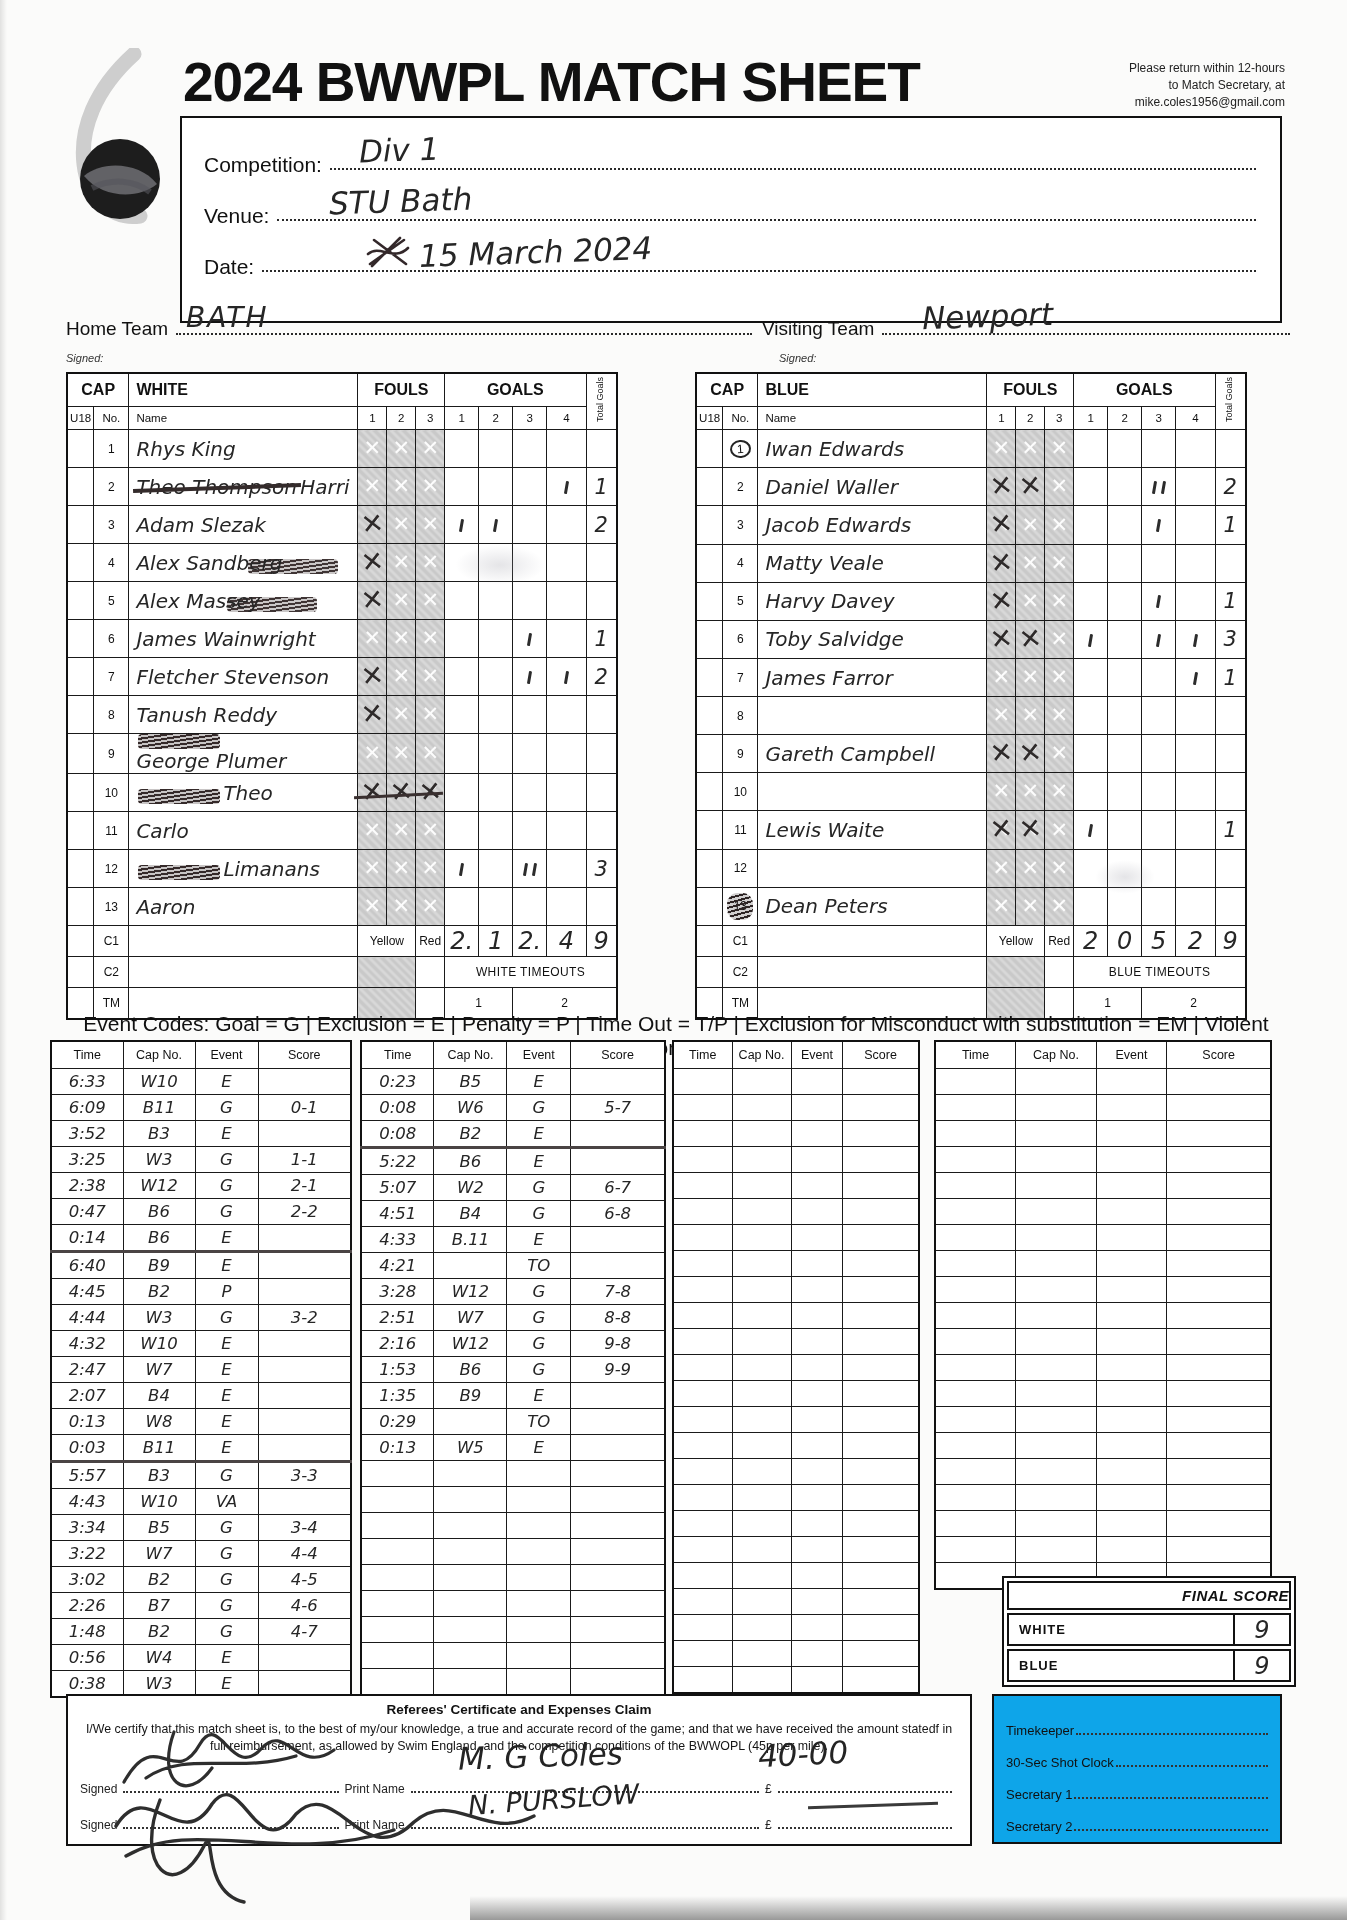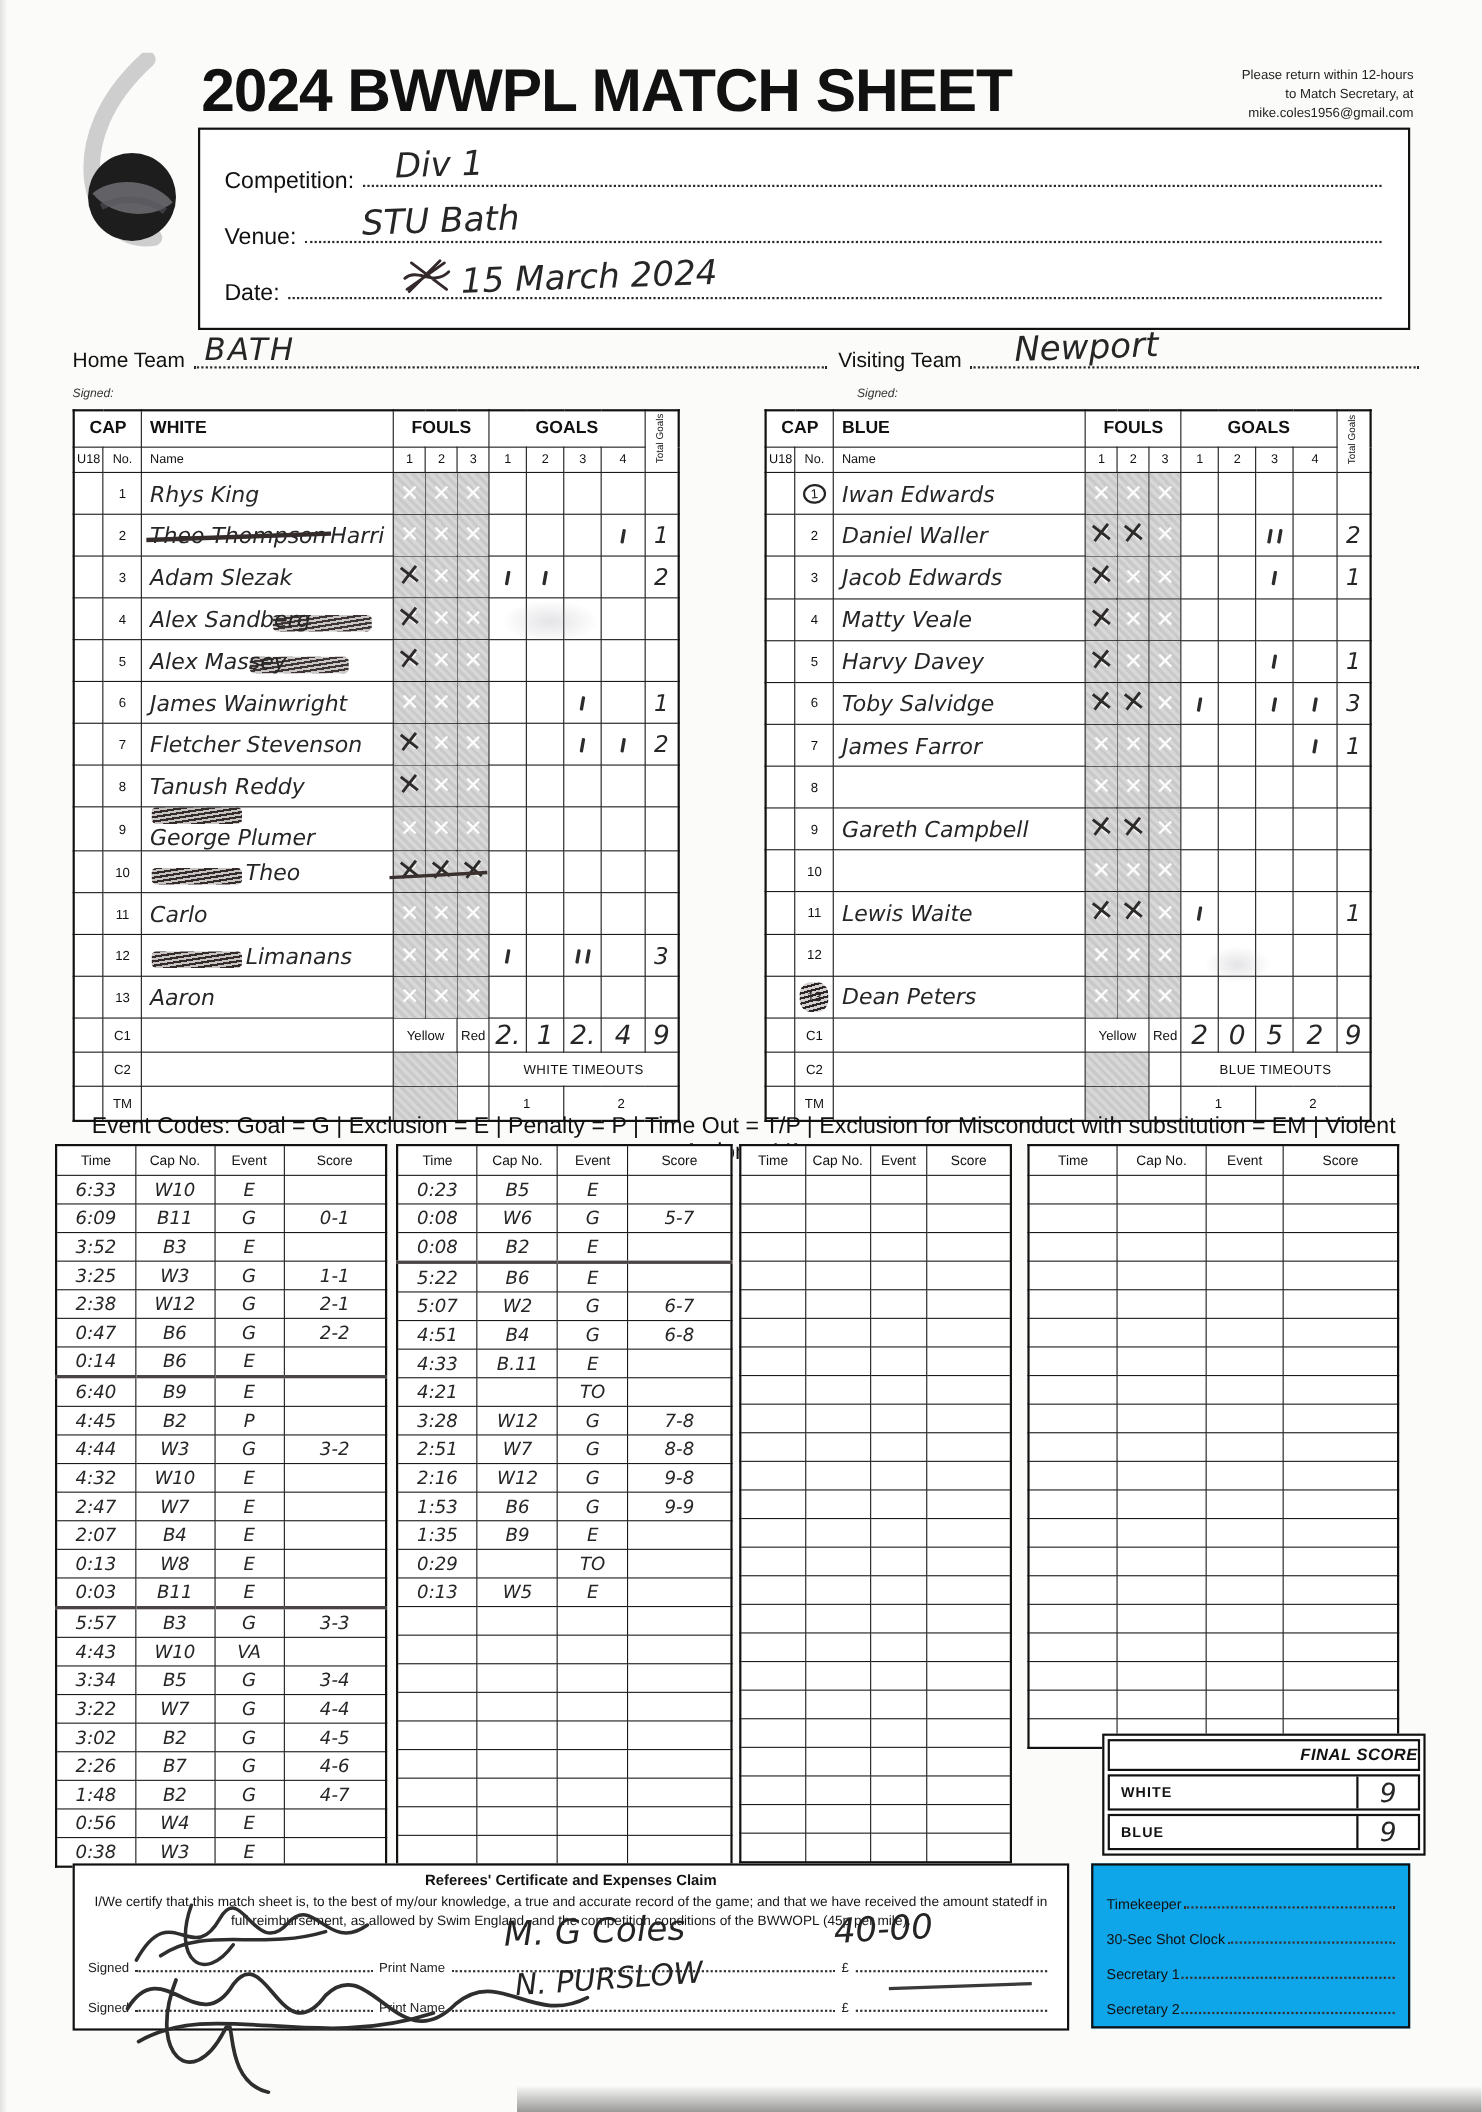--- a/index.html
+++ b/index.html
@@ -4,21 +4,21 @@
 <style>
   html,body{margin:0;padding:0;}
   body{width:1347px;height:1920px;position:relative;overflow:hidden;background:#fbfbfa;
        font-family:"Liberation Sans",sans-serif;color:#111;}
   .hw{font-family:"DejaVu Sans",sans-serif;font-style:italic;color:#262626;}
   
   #logo{position:absolute;left:62px;top:48px;}
   #title{position:absolute;left:183px;top:50px;font-size:55px;font-weight:bold;letter-spacing:-1px;white-space:nowrap;}
   #note{position:absolute;right:62px;top:60px;text-align:right;font-size:12px;line-height:1.4;color:#222;}
   
-  #infobox{position:absolute;left:180px;top:116px;width:1102px;height:184px;border:2.5px solid #111;background:#fff;padding:8px 22px 0;box-sizing:border-box;}
+  #infobox{position:absolute;left:180px;top:116px;width:1102px;height:207px;border:2.5px solid #111;background:#fff;padding:8px 22px 0;box-sizing:border-box;}
   .mirow{display:flex;align-items:flex-end;height:51px;position:relative;font-size:21px;}
   .dots{flex:1;border-bottom:2.6px dotted #2a2a2a;margin:0 2px 7px 8px;}
   .miv{position:absolute;bottom:9px;font-size:31px;white-space:nowrap;transform:rotate(-2deg);}
   #miv-comp{left:155px;} #miv-venue{left:125px;} #miv-date{left:215px;}
   #datescrib{position:absolute;left:160px;bottom:4px;}
   
   #teams{position:absolute;left:66px;top:318px;width:1226px;display:flex;font-size:19px;}
   .team{display:flex;position:relative;}
   #team-home{flex:0 0 688px;} #team-visit{flex:1;margin-left:8px;}
   .team .dots{margin-bottom:5px;}

